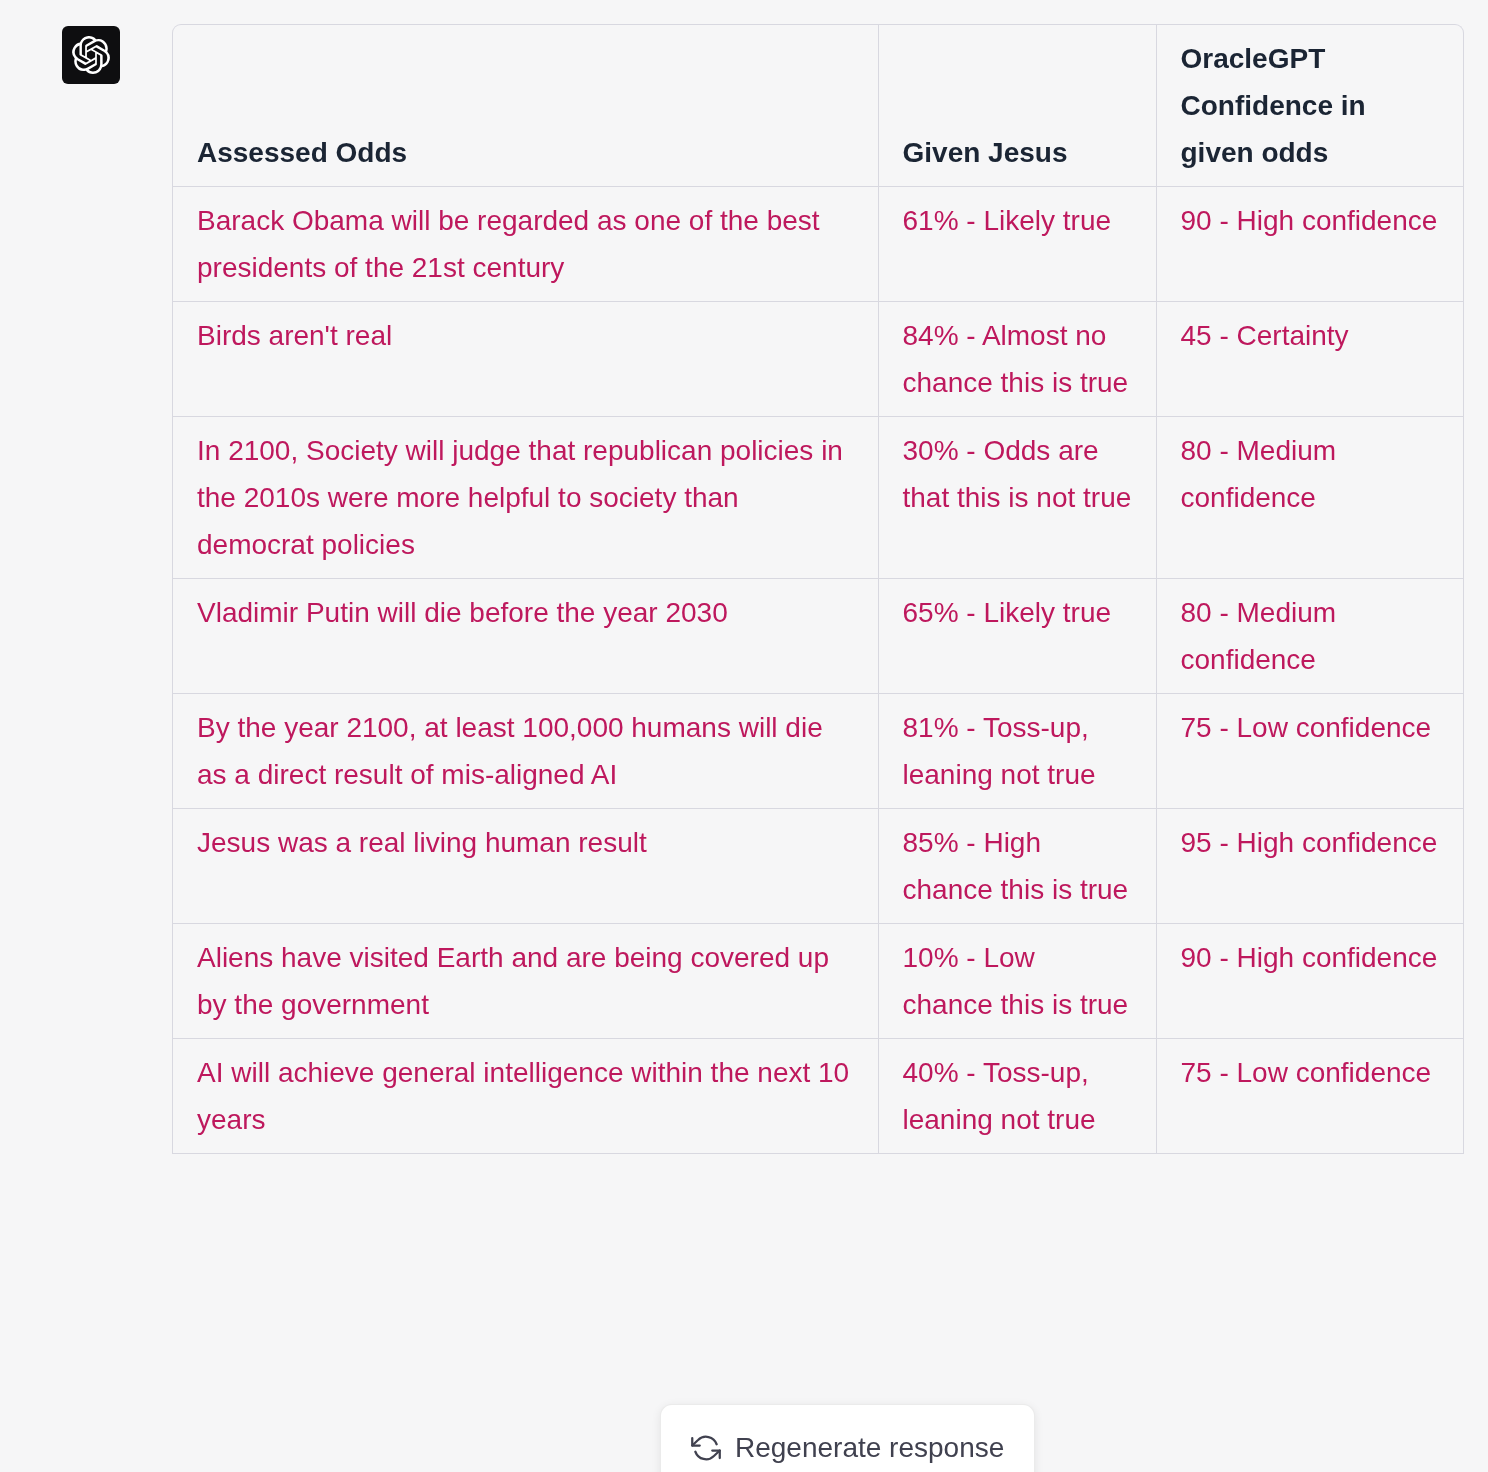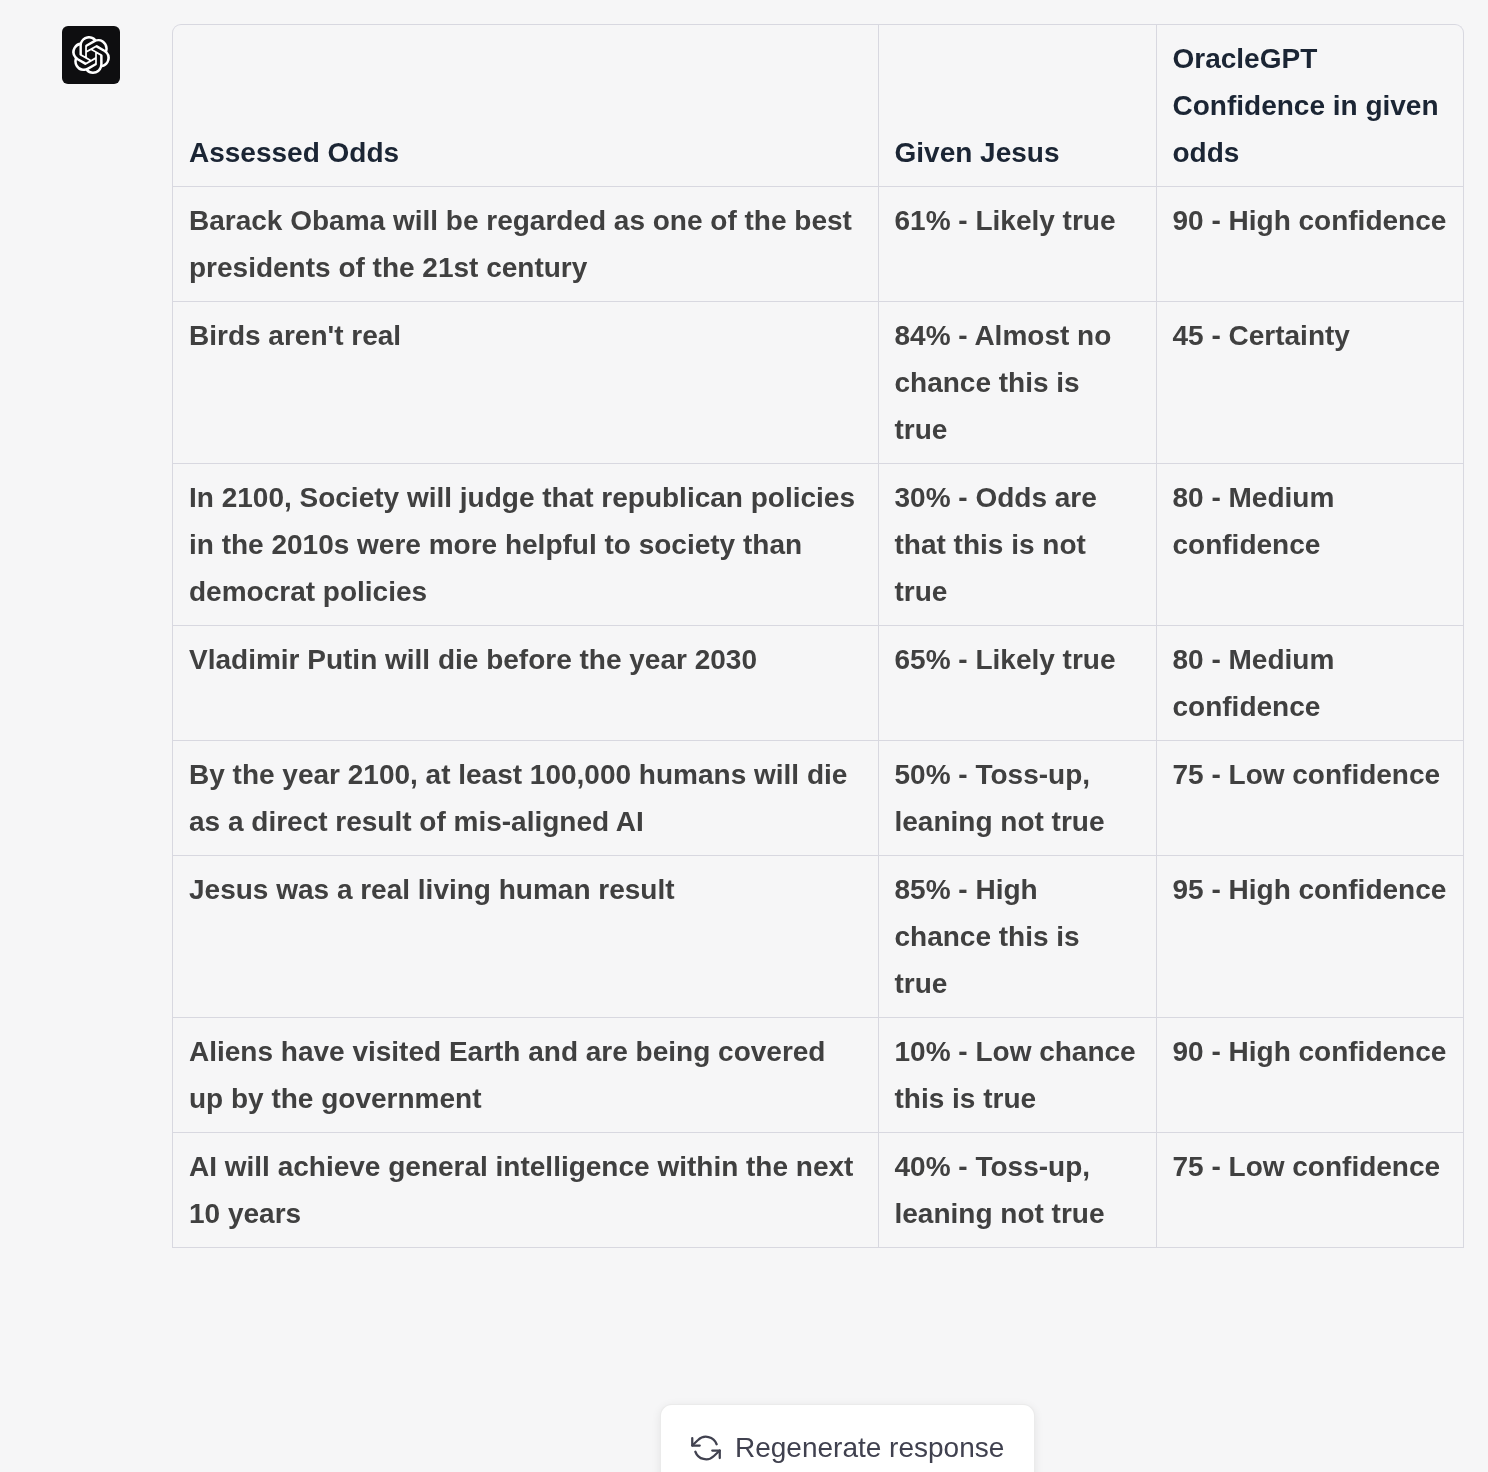--- a/index.html
+++ b/index.html
@@ -45,35 +45,35 @@
     box-sizing: border-box;
   }
   table {
     width: 100%;
     border-collapse: collapse;
     table-layout: fixed;
   }
   th, td {
     border-right: 1px solid #d8d8e0;
     border-bottom: 1px solid #d8d8e0;
-    padding: 10px 16px;
+    padding: 10px 24px;
     line-height: 47px;
     text-align: left;
     word-wrap: break-word;
   }
   th:last-child, td:last-child { border-right: none; }
   thead th {
     vertical-align: bottom;
     font-weight: bold;
     color: #1b2534;
   }
   tbody td {
     vertical-align: top;
-    font-weight: bold;
-    color: #404040;
+    font-weight: normal;
+    color: #be185d;
   }
   .regen-btn {
     position: absolute;
     left: 660px;
     top: 1404px;
     height: 88px;
     padding: 0 30px;
     display: flex;
     align-items: center;
     gap: 14px;
@@ -139,21 +139,21 @@
           <td>30% - Odds are that this is not true</td>
           <td>80 - Medium confidence</td>
         </tr>
         <tr>
           <td>Vladimir Putin will die before the year 2030</td>
           <td>65% - Likely true</td>
           <td>80 - Medium confidence</td>
         </tr>
         <tr>
           <td>By the year 2100, at least 100,000 humans will die as a direct result of mis-aligned AI</td>
-          <td>50% - Toss-up, leaning not true</td>
+          <td>81% - Toss-up, leaning not true</td>
           <td>75 - Low confidence</td>
         </tr>
         <tr>
           <td>Jesus was a real living human result</td>
           <td>85% - High chance this is true</td>
           <td>95 - High confidence</td>
         </tr>
         <tr>
           <td>Aliens have visited Earth and are being covered up by the government</td>
           <td>10% - Low chance this is true</td>

